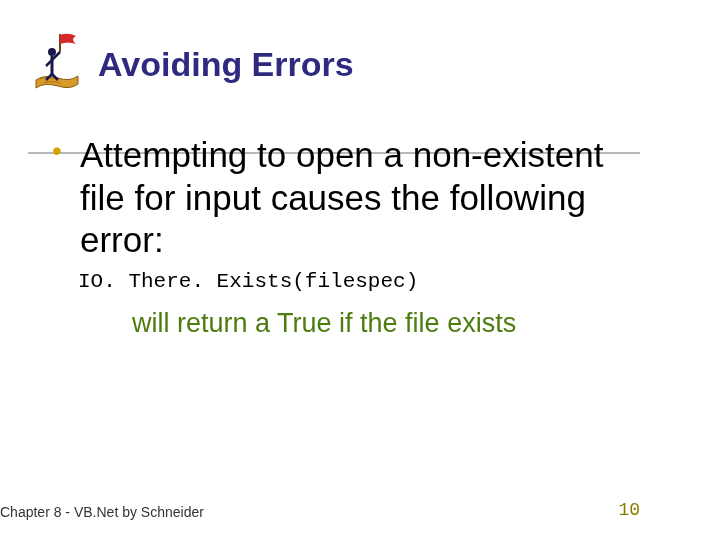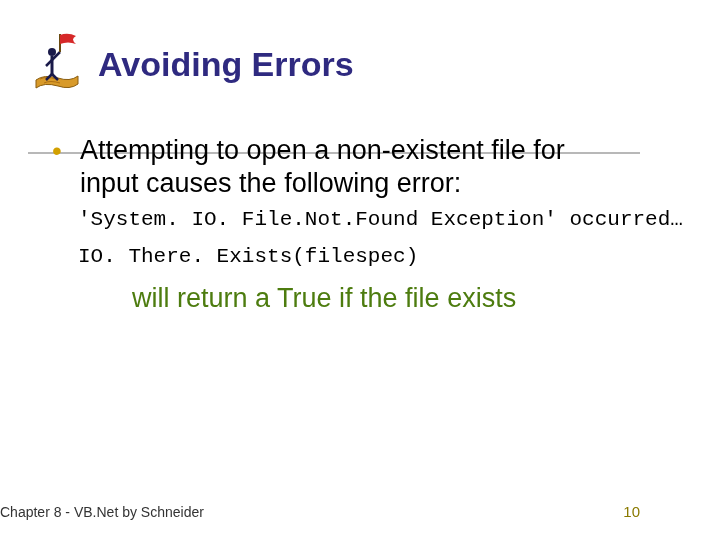--- a/index.html
+++ b/index.html
@@ -4,26 +4,26 @@
 <style>
   * { margin: 0; padding: 0; box-sizing: border-box; }
   html, body { width: 720px; height: 540px; background: #fff; font-family: Arial, Helvetica, sans-serif; }
   .slide { position: relative; width: 668px; height: 540px; padding: 0; }
   .header { display: flex; align-items: center; padding: 28px 0 0 28px; }
   .icon-box { width: 58px; height: 72px; display: flex; align-items: center; justify-content: center; }
   .title { font-size: 34px; font-weight: bold; color: #2f2a80; margin-left: 12px; }
   .rule { position: absolute; left: 28px; right: 28px; top: 152px; height: 2px; background: #b8b8b8; }
   .content { padding: 34px 44px 0 52px; }
   ul.bullets { list-style: none; }
-  ul.bullets > li { position: relative; padding-left: 28px; margin-bottom: 8px; font-size: 27px; color: #000; line-height: 1.22; }
+  ul.bullets > li { position: relative; padding-left: 28px; margin-bottom: 8px; font-size: 35px; color: #000; line-height: 1.22; }
   ul.bullets > li::before { content: "•"; position: absolute; left: 0; top: 0; color: #d2a000; font-size: 28px; }
   .code { font-family: "Courier New", Courier, monospace; font-size: 21px; color: #000; margin: 6px 0 14px 26px; white-space: pre; }
   .sub { font-size: 27px; color: #4d7c0f; margin: 6px 0 10px 80px; line-height: 1.22; }
   .footer { position: absolute; bottom: 20px; left: 0; width: 100%; display: flex; justify-content: flex-start; font-size: 14px; color: #333; }
-  .pagenum { position: absolute; bottom: 20px; right: 28px; font-size: 15px; color: #8a7a00; }
+  .pagenum { position: absolute; bottom: 20px; right: 28px; font-size: 18px; color: #8a7a00; font-family: Liberation Mono, monospace; }
 </style>
 </head>
 <body>
 
 <div class="slide">
 
   <div class="header">
     <div class="icon-box">
       <svg width="54" height="68" viewBox="0 0 54 68">
 
@@ -45,21 +45,20 @@
   </div>
 
   <div class="rule"></div>
 
   <div class="content">
     <ul class="bullets">
 
       <li>
         <span>Attempting to open a non-existent file for input causes the following error:</span>
       </li>
-      <div class="code">'System. IO. File.Not.Found Exception' occurred…</div>
 
       <div class="code">IO. There. Exists(filespec)</div>
       <div class="sub">will return a True if the file exists</div>
 
     </ul>
   </div>
 
   <div class="footer">
     <span>Chapter 8 - VB.Net by Schneider</span>
   </div>

